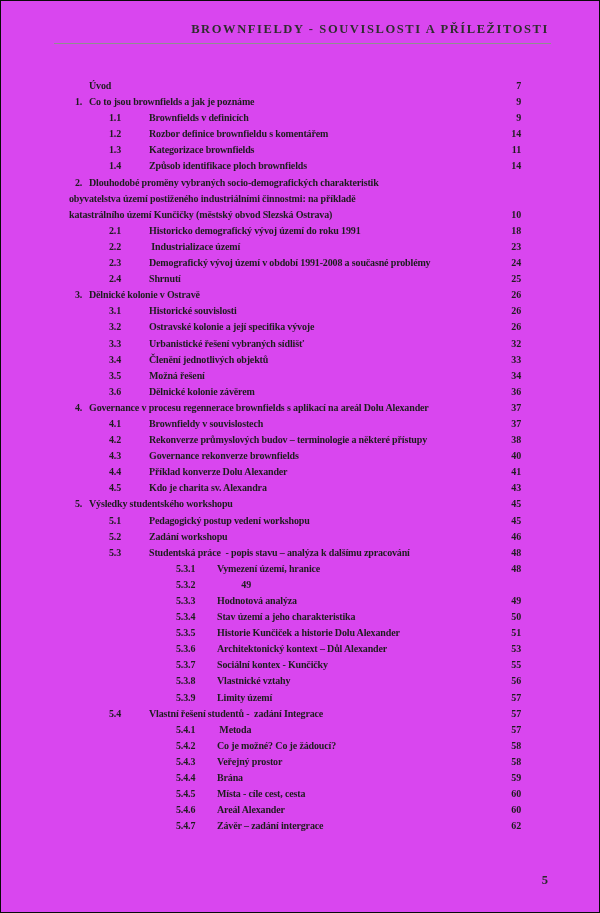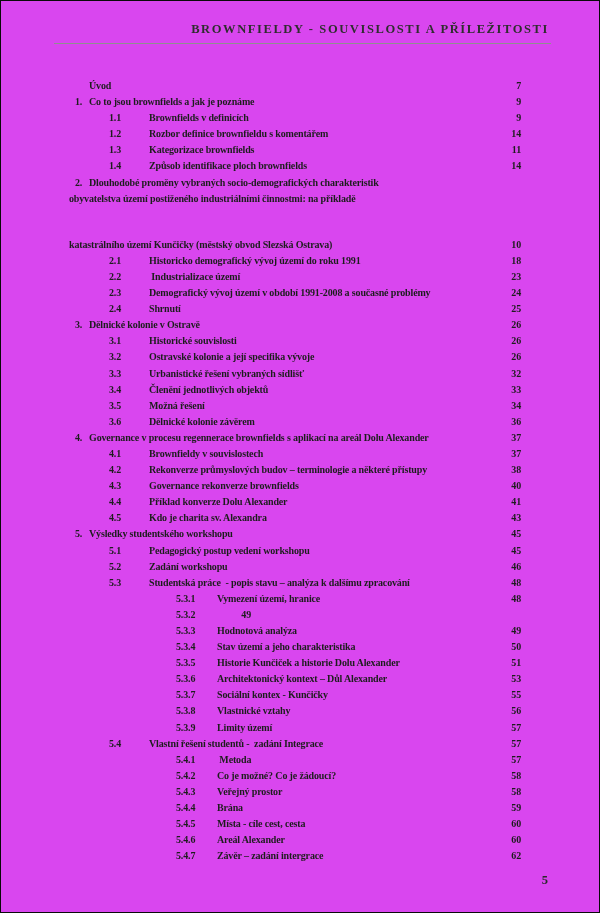--- a/index.html
+++ b/index.html
@@ -46,21 +46,21 @@
   .entry { display: flex; align-items: baseline; }
   .entry.multi { display: block; }
   .multi .line { display: flex; align-items: baseline; }
   .num { white-space: pre; flex: 0 0 auto; }
   .lvl1 > .num, .lvl1.multi .num { margin-left: 6px; width: 14px; }
   .lvl2 > .num { margin-left: 40px; width: 40px; }
   .lvl3 > .num { margin-left: 107px; width: 41px; }
   .lvl0 > .title { margin-left: 20px; }
   .title, .txt { white-space: pre-wrap; }
   .title { flex: 1 1 auto; min-width: 0; }
-  .multi .line.last .txt { flex: 1 1 auto; margin-top: 30px; }
+  .multi .line.last .txt { flex: 1 1 auto; }
   .page { flex: 0 0 auto; min-width: 26px; text-align: right; margin-left: 8px; }
   
   .folio {
     position: absolute;
     top: 872px;
     right: 51px;
     font-size: 12.5px;
     color: #2a2a2a;
   }
 </style>

